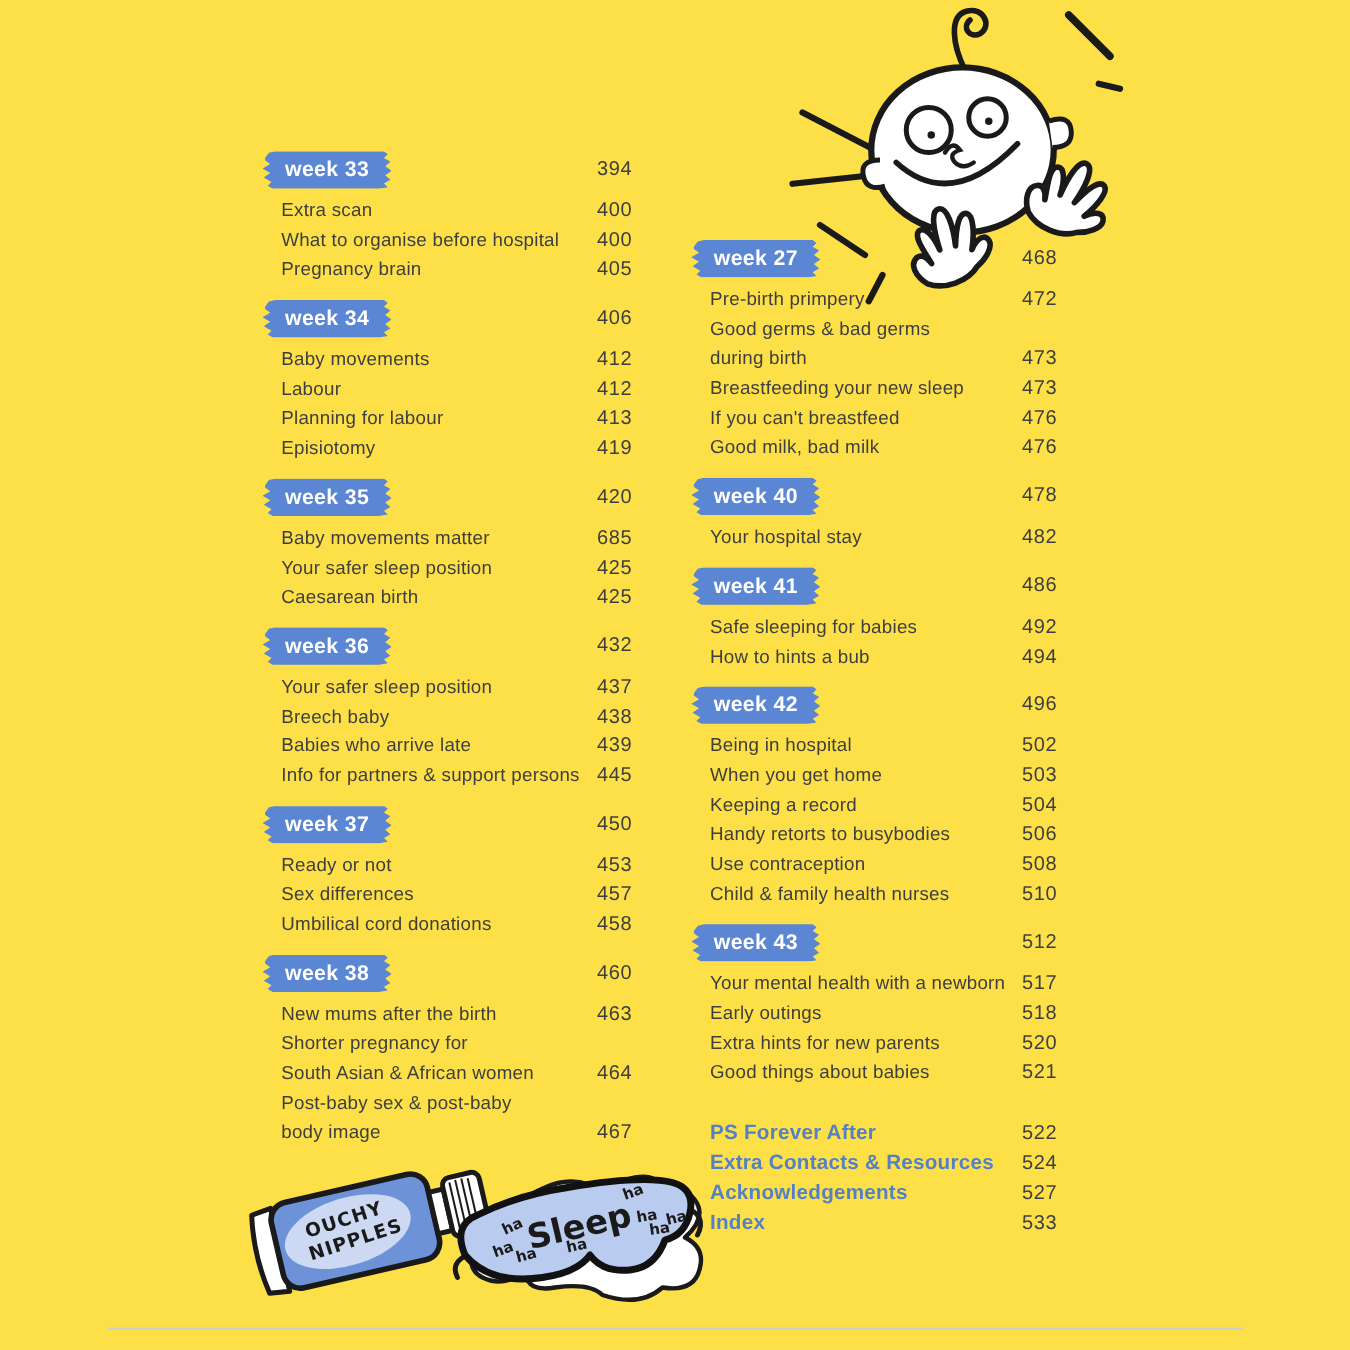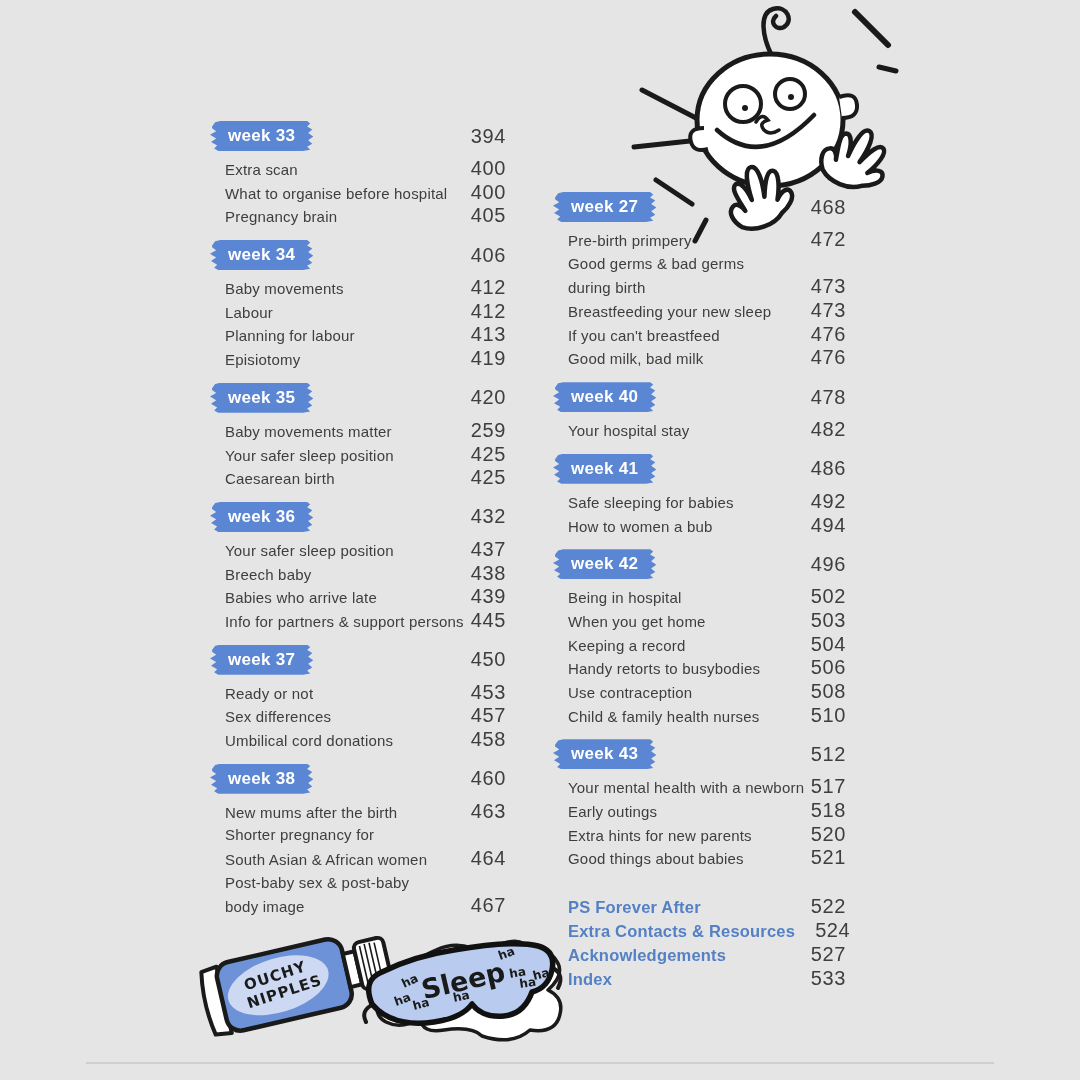--- a/index.html
+++ b/index.html
@@ -1,34 +1,34 @@
 <!DOCTYPE html>
 <html style="--badge-blue: #5b86d4;"><head>
 <meta charset="utf-8">
 <style>
   html,body{margin:0;padding:0;}
   body{
     width:1080px;height:1080px;background:#ffffff;position:relative;overflow:hidden;
     font-family:"Liberation Sans","DejaVu Sans",sans-serif;
   }
-  .page{position:absolute;inset:0;background:#e5e5e5;}
+  .page{position:absolute;inset:0;background:#fde047;}
   .page-edge{position:absolute;left:86px;right:86px;bottom:16px;height:2px;background:#cfcfcf;}
   .col{position:absolute;}
   .col-left{left:210px;top:121px;width:296px;}
   .col-right{left:553px;top:192px;width:293px;}
   .section{margin-bottom:12px;}
   .badge-row{display:flex;justify-content:space-between;align-items:center;height:30px;margin-bottom:6px;}
   .badge{
     background:var(--badge-blue,#5b86d4);color:#ffffff;font-weight:bold;font-size:17px;
     height:30px;line-height:30px;padding:0 18px;letter-spacing:0.3px;
     clip-path:polygon(2% 18%,5% 4%,10% 0%,94% 0%,97% 8%,94% 18%,99% 28%,95% 40%,100% 52%,95% 64%,99% 76%,94% 86%,97% 96%,90% 100%,8% 100%,4% 92%,7% 82%,1% 70%,6% 58%,0% 46%,6% 34%,2% 24%);
   }
   .row{display:flex;justify-content:space-between;align-items:baseline;height:23.7px;line-height:23.7px;}
   .row .label{padding-left:15px;font-size:15px;color:#3e3e3e;letter-spacing:0.2px;white-space:nowrap;}
-  .row .pg, .badge-row .pg{font-size:20px;color:#3e3e3e;letter-spacing:0.6px;text-align:right;}
+  .row .pg, .badge-row .pg{font-size:16px;color:#3e3e3e;letter-spacing:0.6px;text-align:right;}
   .end-matter{margin-top:24px;}
   .end-matter .row{height:24px;line-height:24px;gap:20px;}
   .end-matter .label{font-weight:bold;font-size:16.5px;color:#5480c5;letter-spacing:0.2px;padding-left:15px;}
   .illo{position:absolute;}
   .illo svg{display:block;}
 </style>
 </head>
 <body>
 
 <div class="page">
@@ -77,21 +77,21 @@
         </div>
     </div>
 
     <div class="section">
       <div class="badge-row">
         <div class="badge">week 35</div>
         <span class="pg">420</span>
       </div>
       <div class="row">
           <span class="label">Baby movements matter</span>
-          <span class="pg">259</span>
+          <span class="pg">685</span>
         </div>
       <div class="row">
           <span class="label">Your safer sleep position</span>
           <span class="pg">425</span>
         </div>
       <div class="row">
           <span class="label">Caesarean birth</span>
           <span class="pg">425</span>
         </div>
     </div>
@@ -214,21 +214,21 @@
     <div class="section">
       <div class="badge-row">
         <div class="badge">week 41</div>
         <span class="pg">486</span>
       </div>
       <div class="row">
           <span class="label">Safe sleeping for babies</span>
           <span class="pg">492</span>
         </div>
       <div class="row">
-          <span class="label">How to women a bub</span>
+          <span class="label">How to hints a bub</span>
           <span class="pg">494</span>
         </div>
     </div>
 
     <div class="section">
       <div class="badge-row">
         <div class="badge">week 42</div>
         <span class="pg">496</span>
       </div>
       <div class="row">

